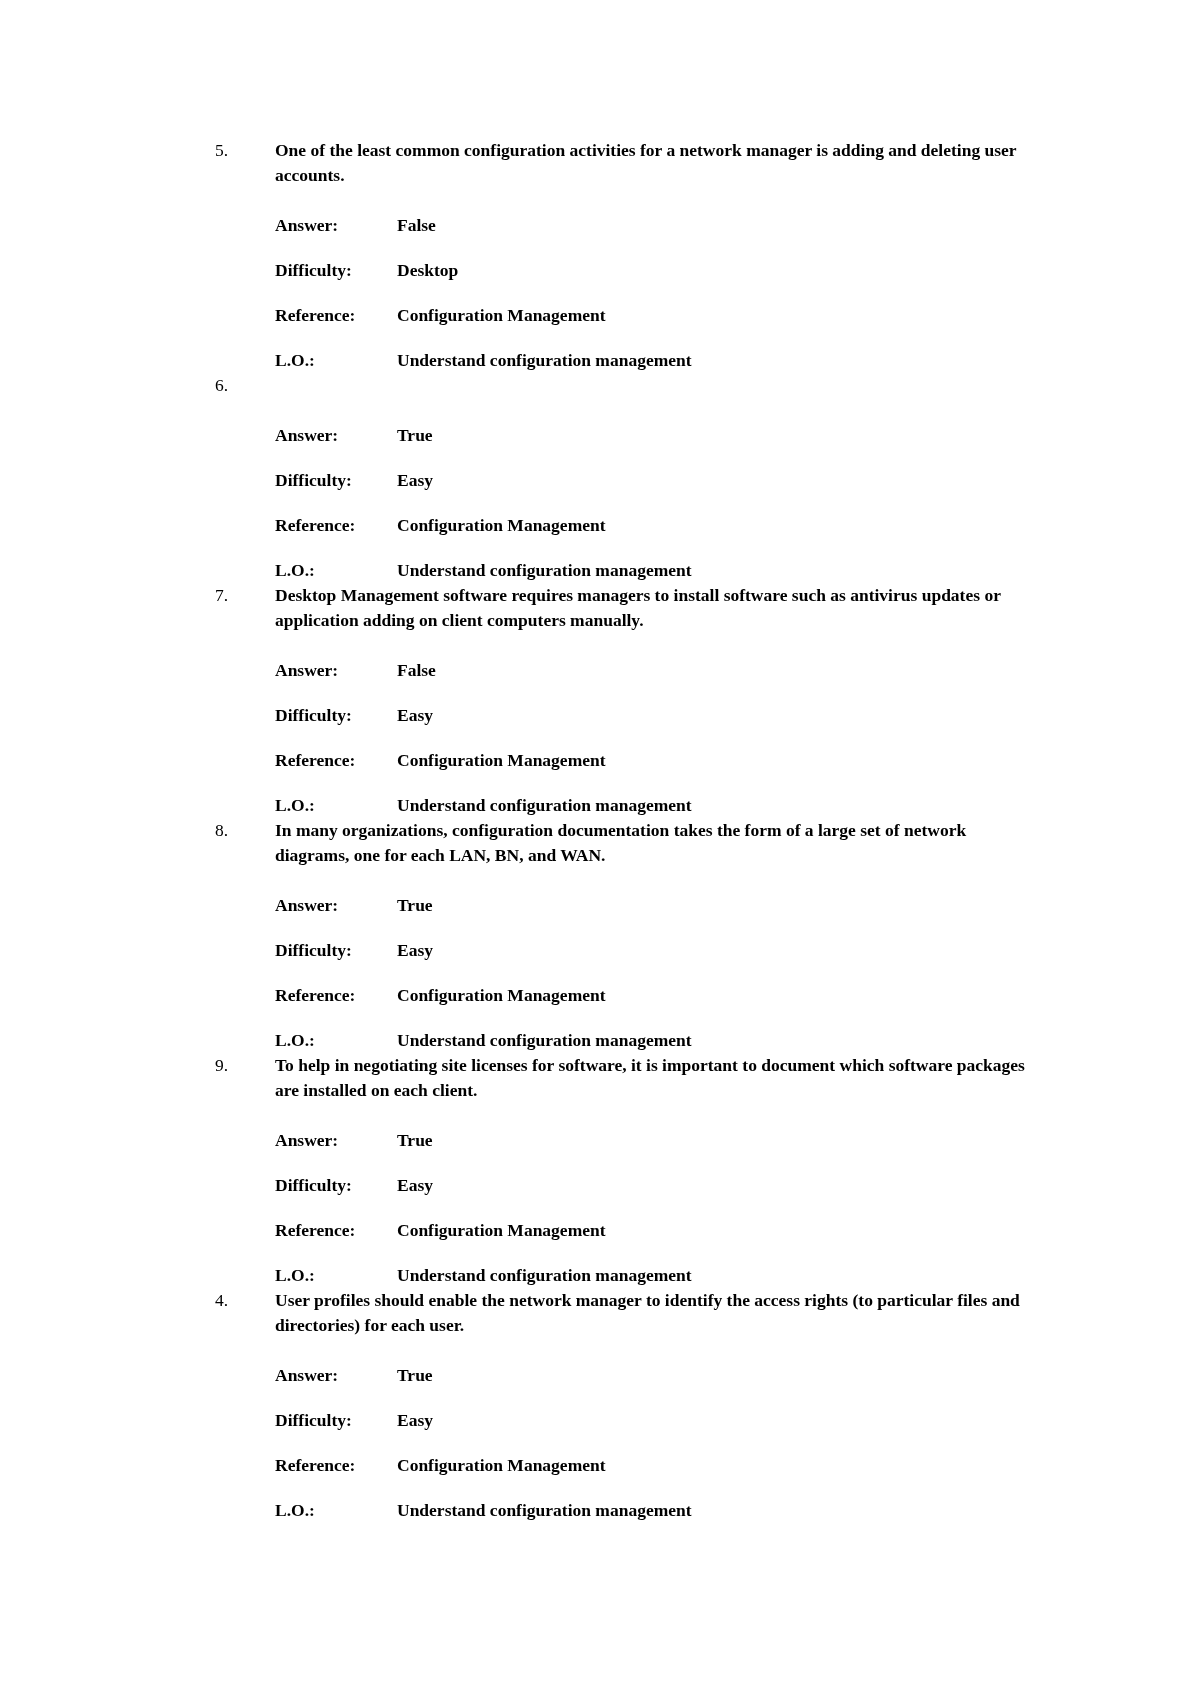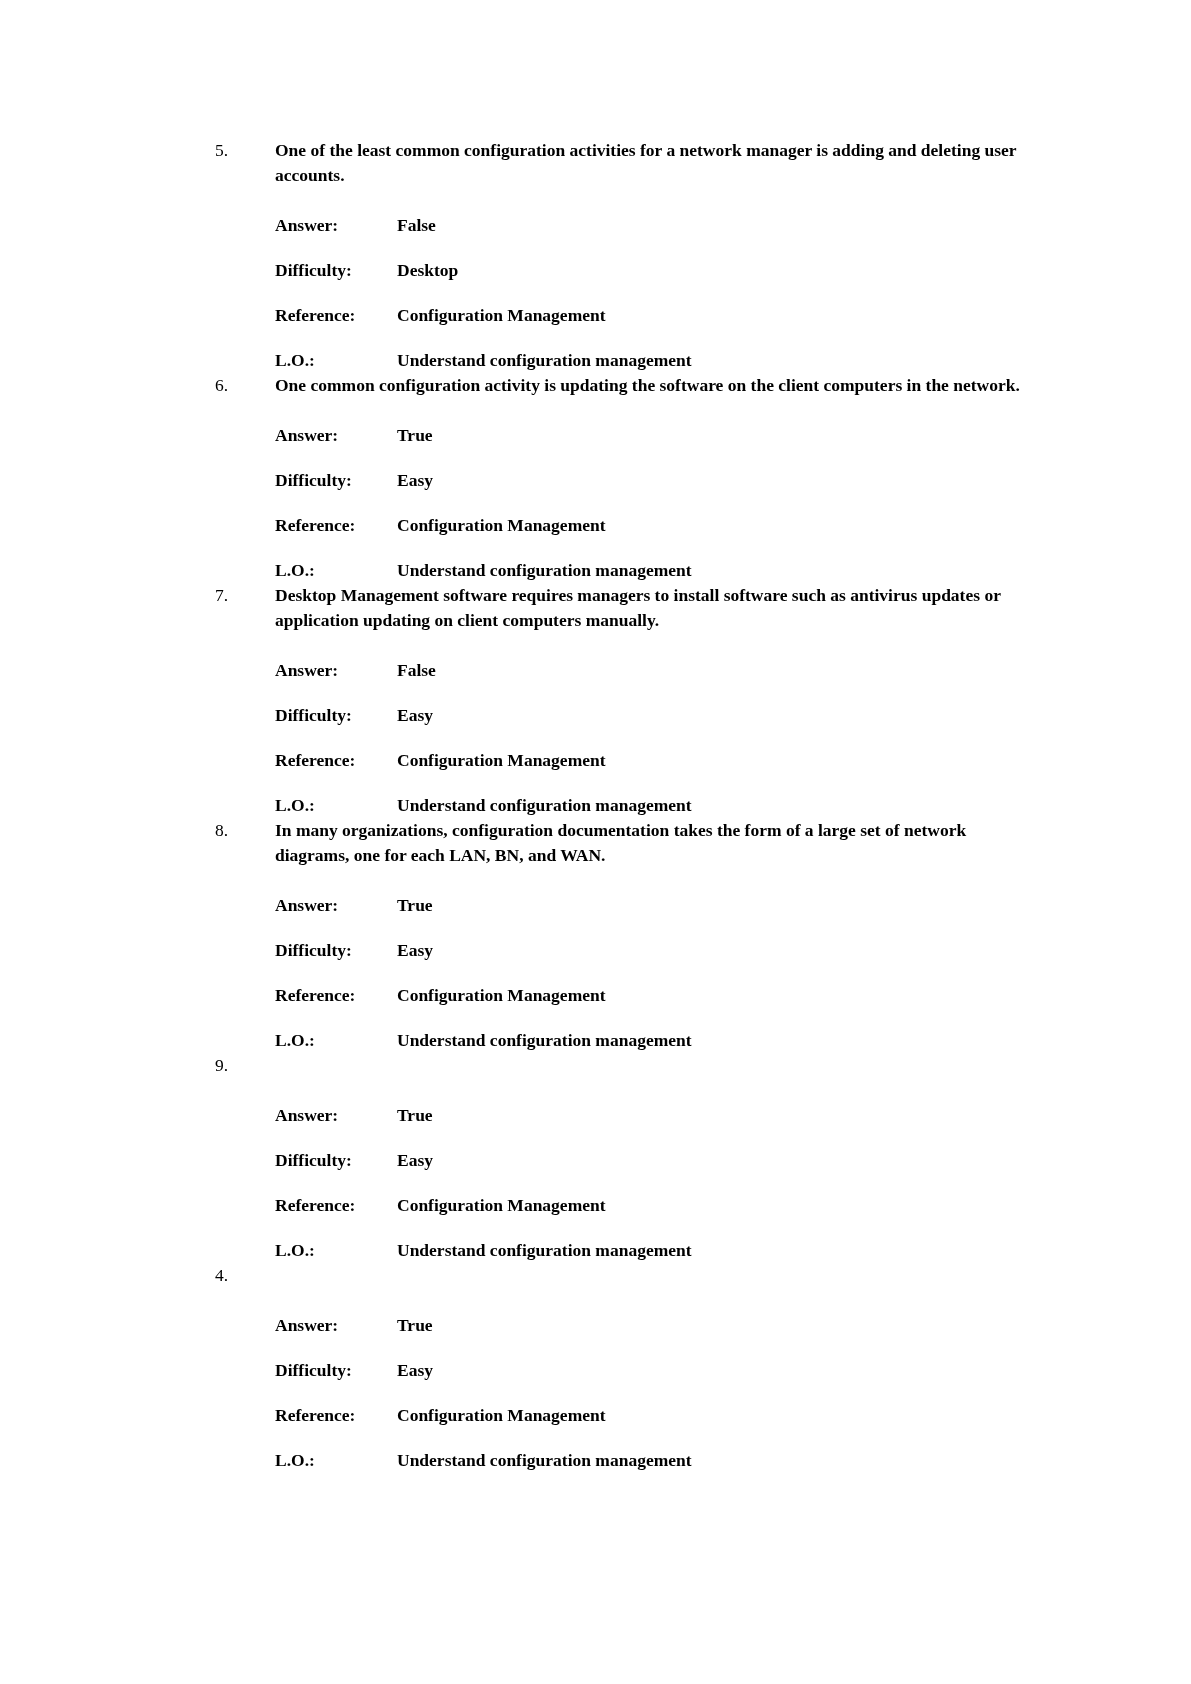--- a/index.html
+++ b/index.html
@@ -78,21 +78,20 @@
       <div class="meta-row">
         <span class="meta-label">L.O.:</span>
         <span class="meta-value">Understand configuration management</span>
       </div>
     </div>
   </div>
 
   <div class="question">
     <div class="q-row">
       <div class="q-num">6.</div>
-      <div class="q-text">One common configuration activity is updating the software on the client computers in the network.</div>
     </div>
     <div class="meta">
       <div class="meta-row">
         <span class="meta-label">Answer:</span>
         <span class="meta-value">True</span>
       </div>
       <div class="meta-row">
         <span class="meta-label">Difficulty:</span>
         <span class="meta-value">Easy</span>
       </div>
@@ -103,21 +102,21 @@
       <div class="meta-row">
         <span class="meta-label">L.O.:</span>
         <span class="meta-value">Understand configuration management</span>
       </div>
     </div>
   </div>
 
   <div class="question">
     <div class="q-row">
       <div class="q-num">7.</div>
-      <div class="q-text">Desktop Management software requires managers to install software such as antivirus updates or application updating on client computers manually.</div>
+      <div class="q-text">Desktop Management software requires managers to install software such as antivirus updates or application adding on client computers manually.</div>
     </div>
     <div class="meta">
       <div class="meta-row">
         <span class="meta-label">Answer:</span>
         <span class="meta-value">False</span>
       </div>
       <div class="meta-row">
         <span class="meta-label">Difficulty:</span>
         <span class="meta-value">Easy</span>
       </div>
@@ -153,20 +152,21 @@
       <div class="meta-row">
         <span class="meta-label">L.O.:</span>
         <span class="meta-value">Understand configuration management</span>
       </div>
     </div>
   </div>
 
   <div class="question">
     <div class="q-row">
       <div class="q-num">9.</div>
+      <div class="q-text">To help in negotiating site licenses for software, it is important to document which software packages are installed on each client.</div>
     </div>
     <div class="meta">
       <div class="meta-row">
         <span class="meta-label">Answer:</span>
         <span class="meta-value">True</span>
       </div>
       <div class="meta-row">
         <span class="meta-label">Difficulty:</span>
         <span class="meta-value">Easy</span>
       </div>
@@ -177,20 +177,21 @@
       <div class="meta-row">
         <span class="meta-label">L.O.:</span>
         <span class="meta-value">Understand configuration management</span>
       </div>
     </div>
   </div>
 
   <div class="question">
     <div class="q-row">
       <div class="q-num">4.</div>
+      <div class="q-text">User profiles should enable the network manager to identify the access rights (to particular files and directories) for each user.</div>
     </div>
     <div class="meta">
       <div class="meta-row">
         <span class="meta-label">Answer:</span>
         <span class="meta-value">True</span>
       </div>
       <div class="meta-row">
         <span class="meta-label">Difficulty:</span>
         <span class="meta-value">Easy</span>
       </div>

